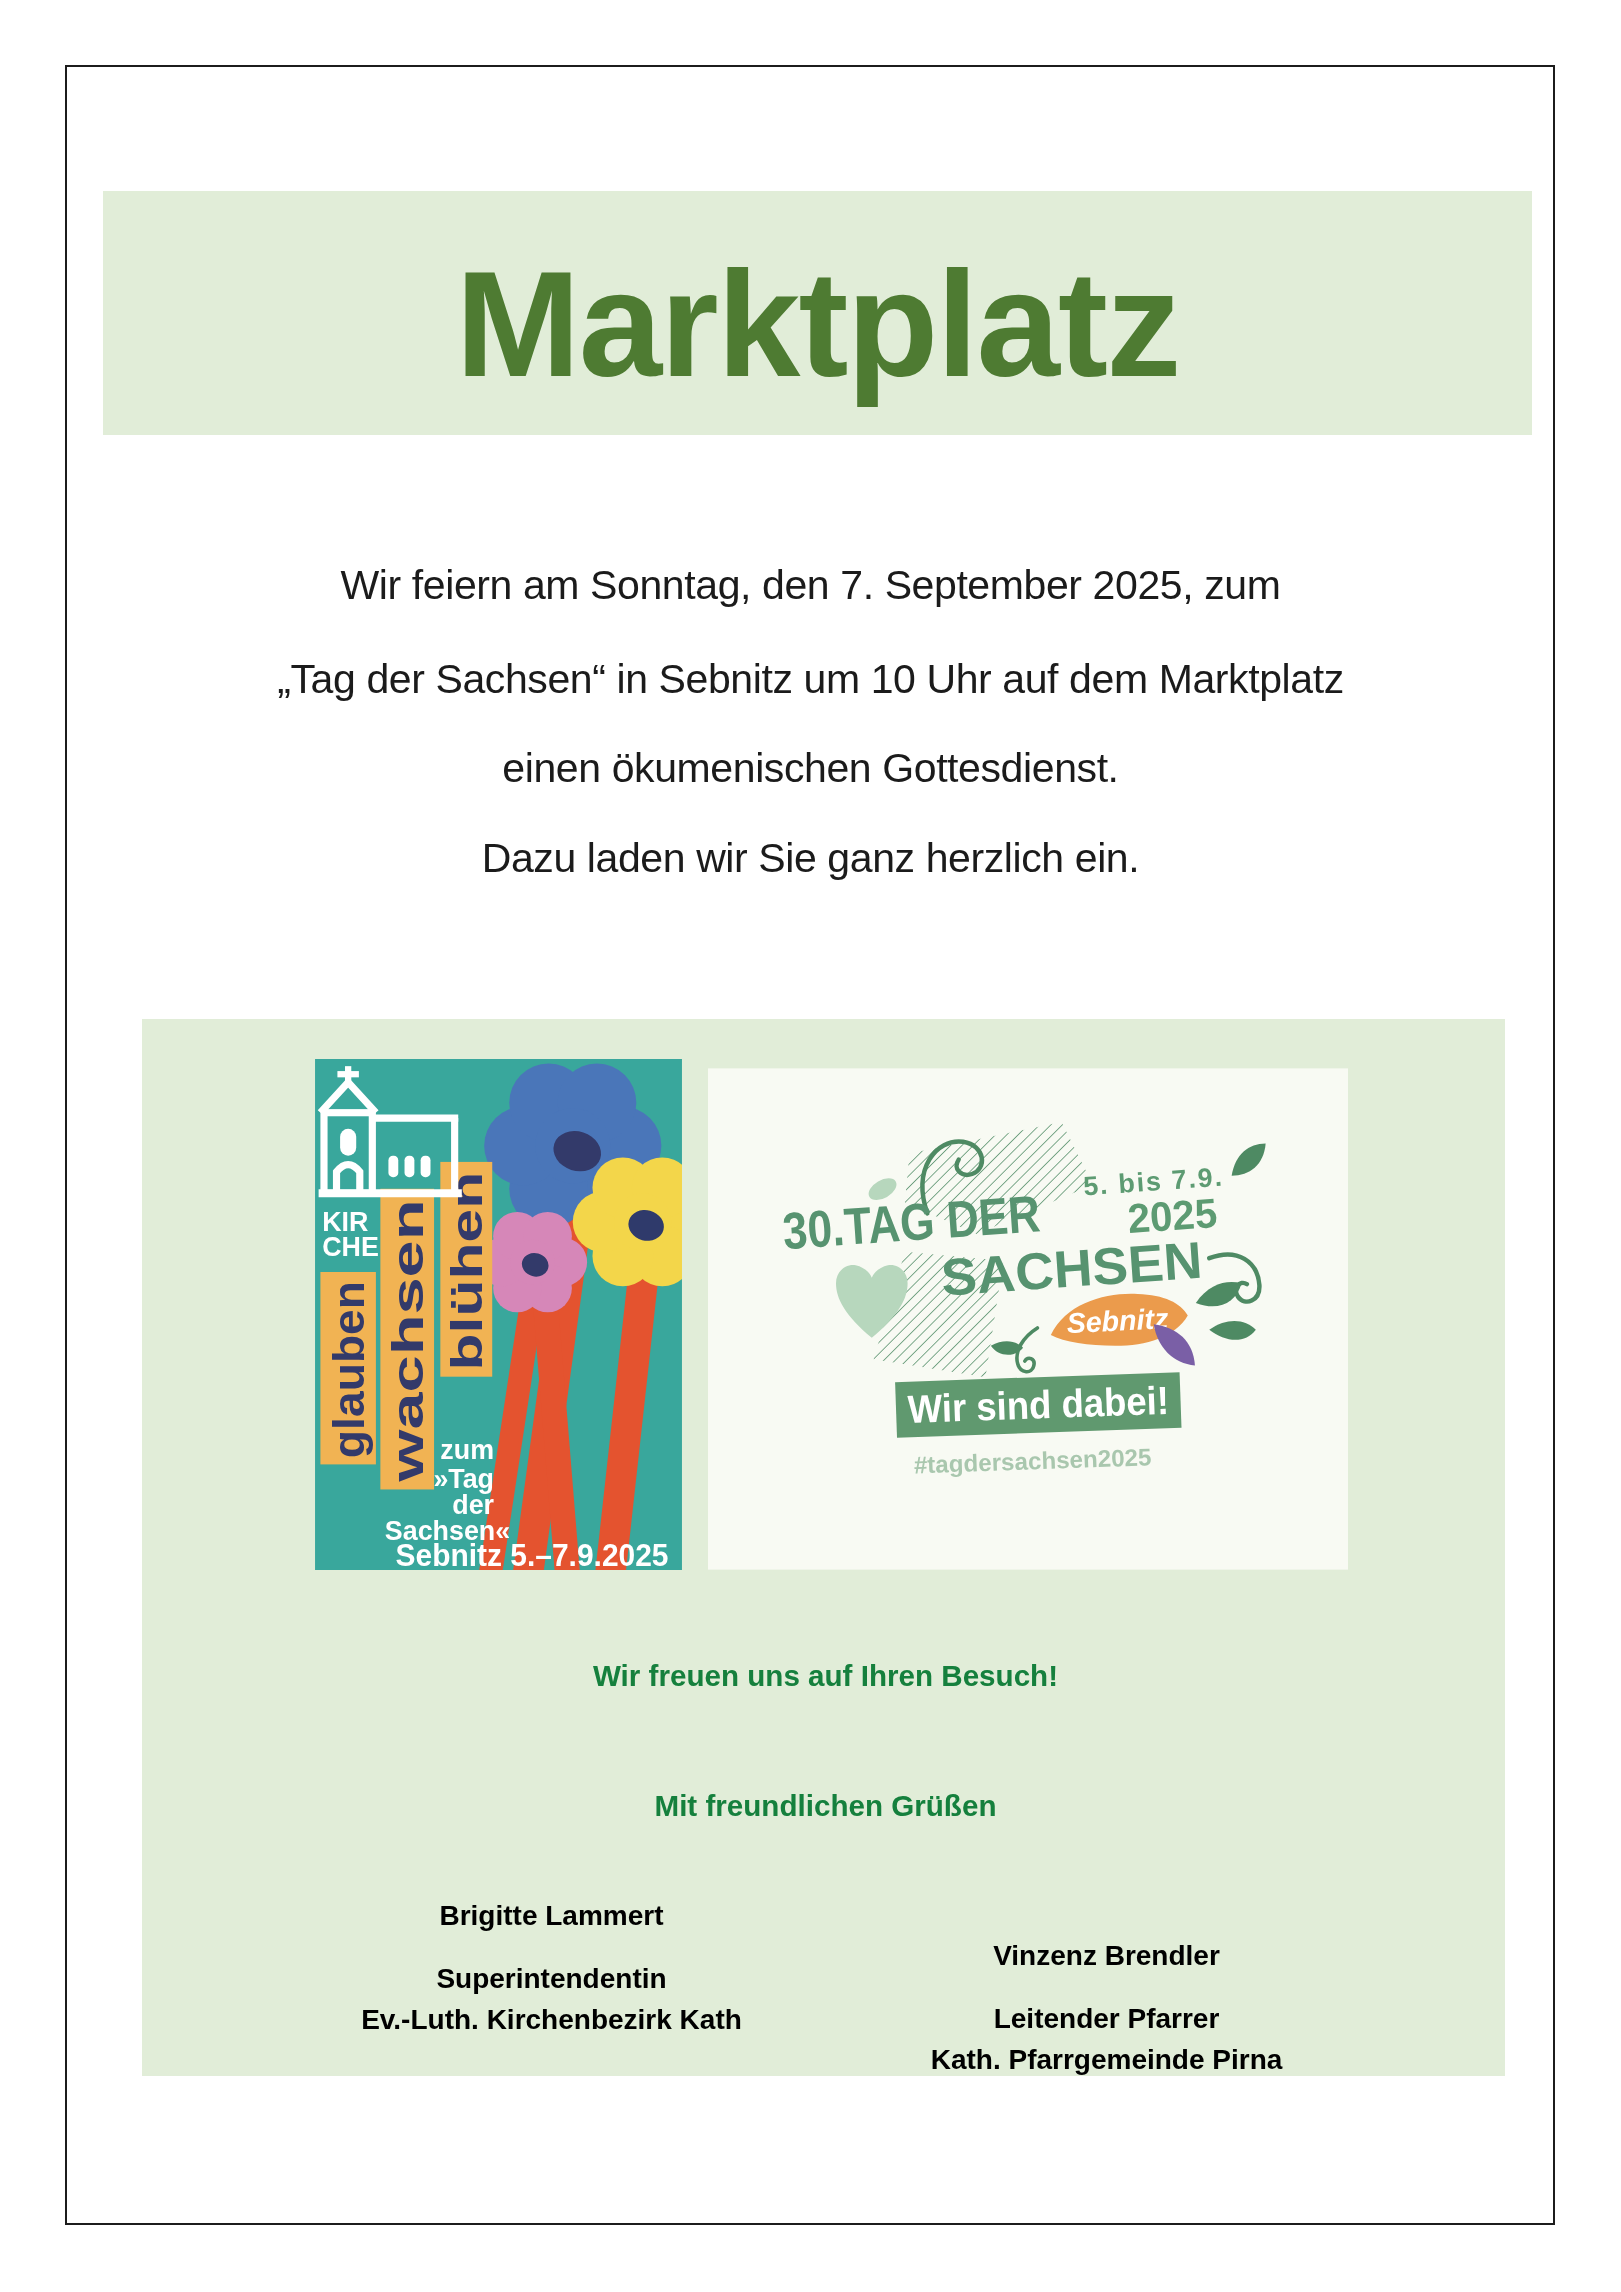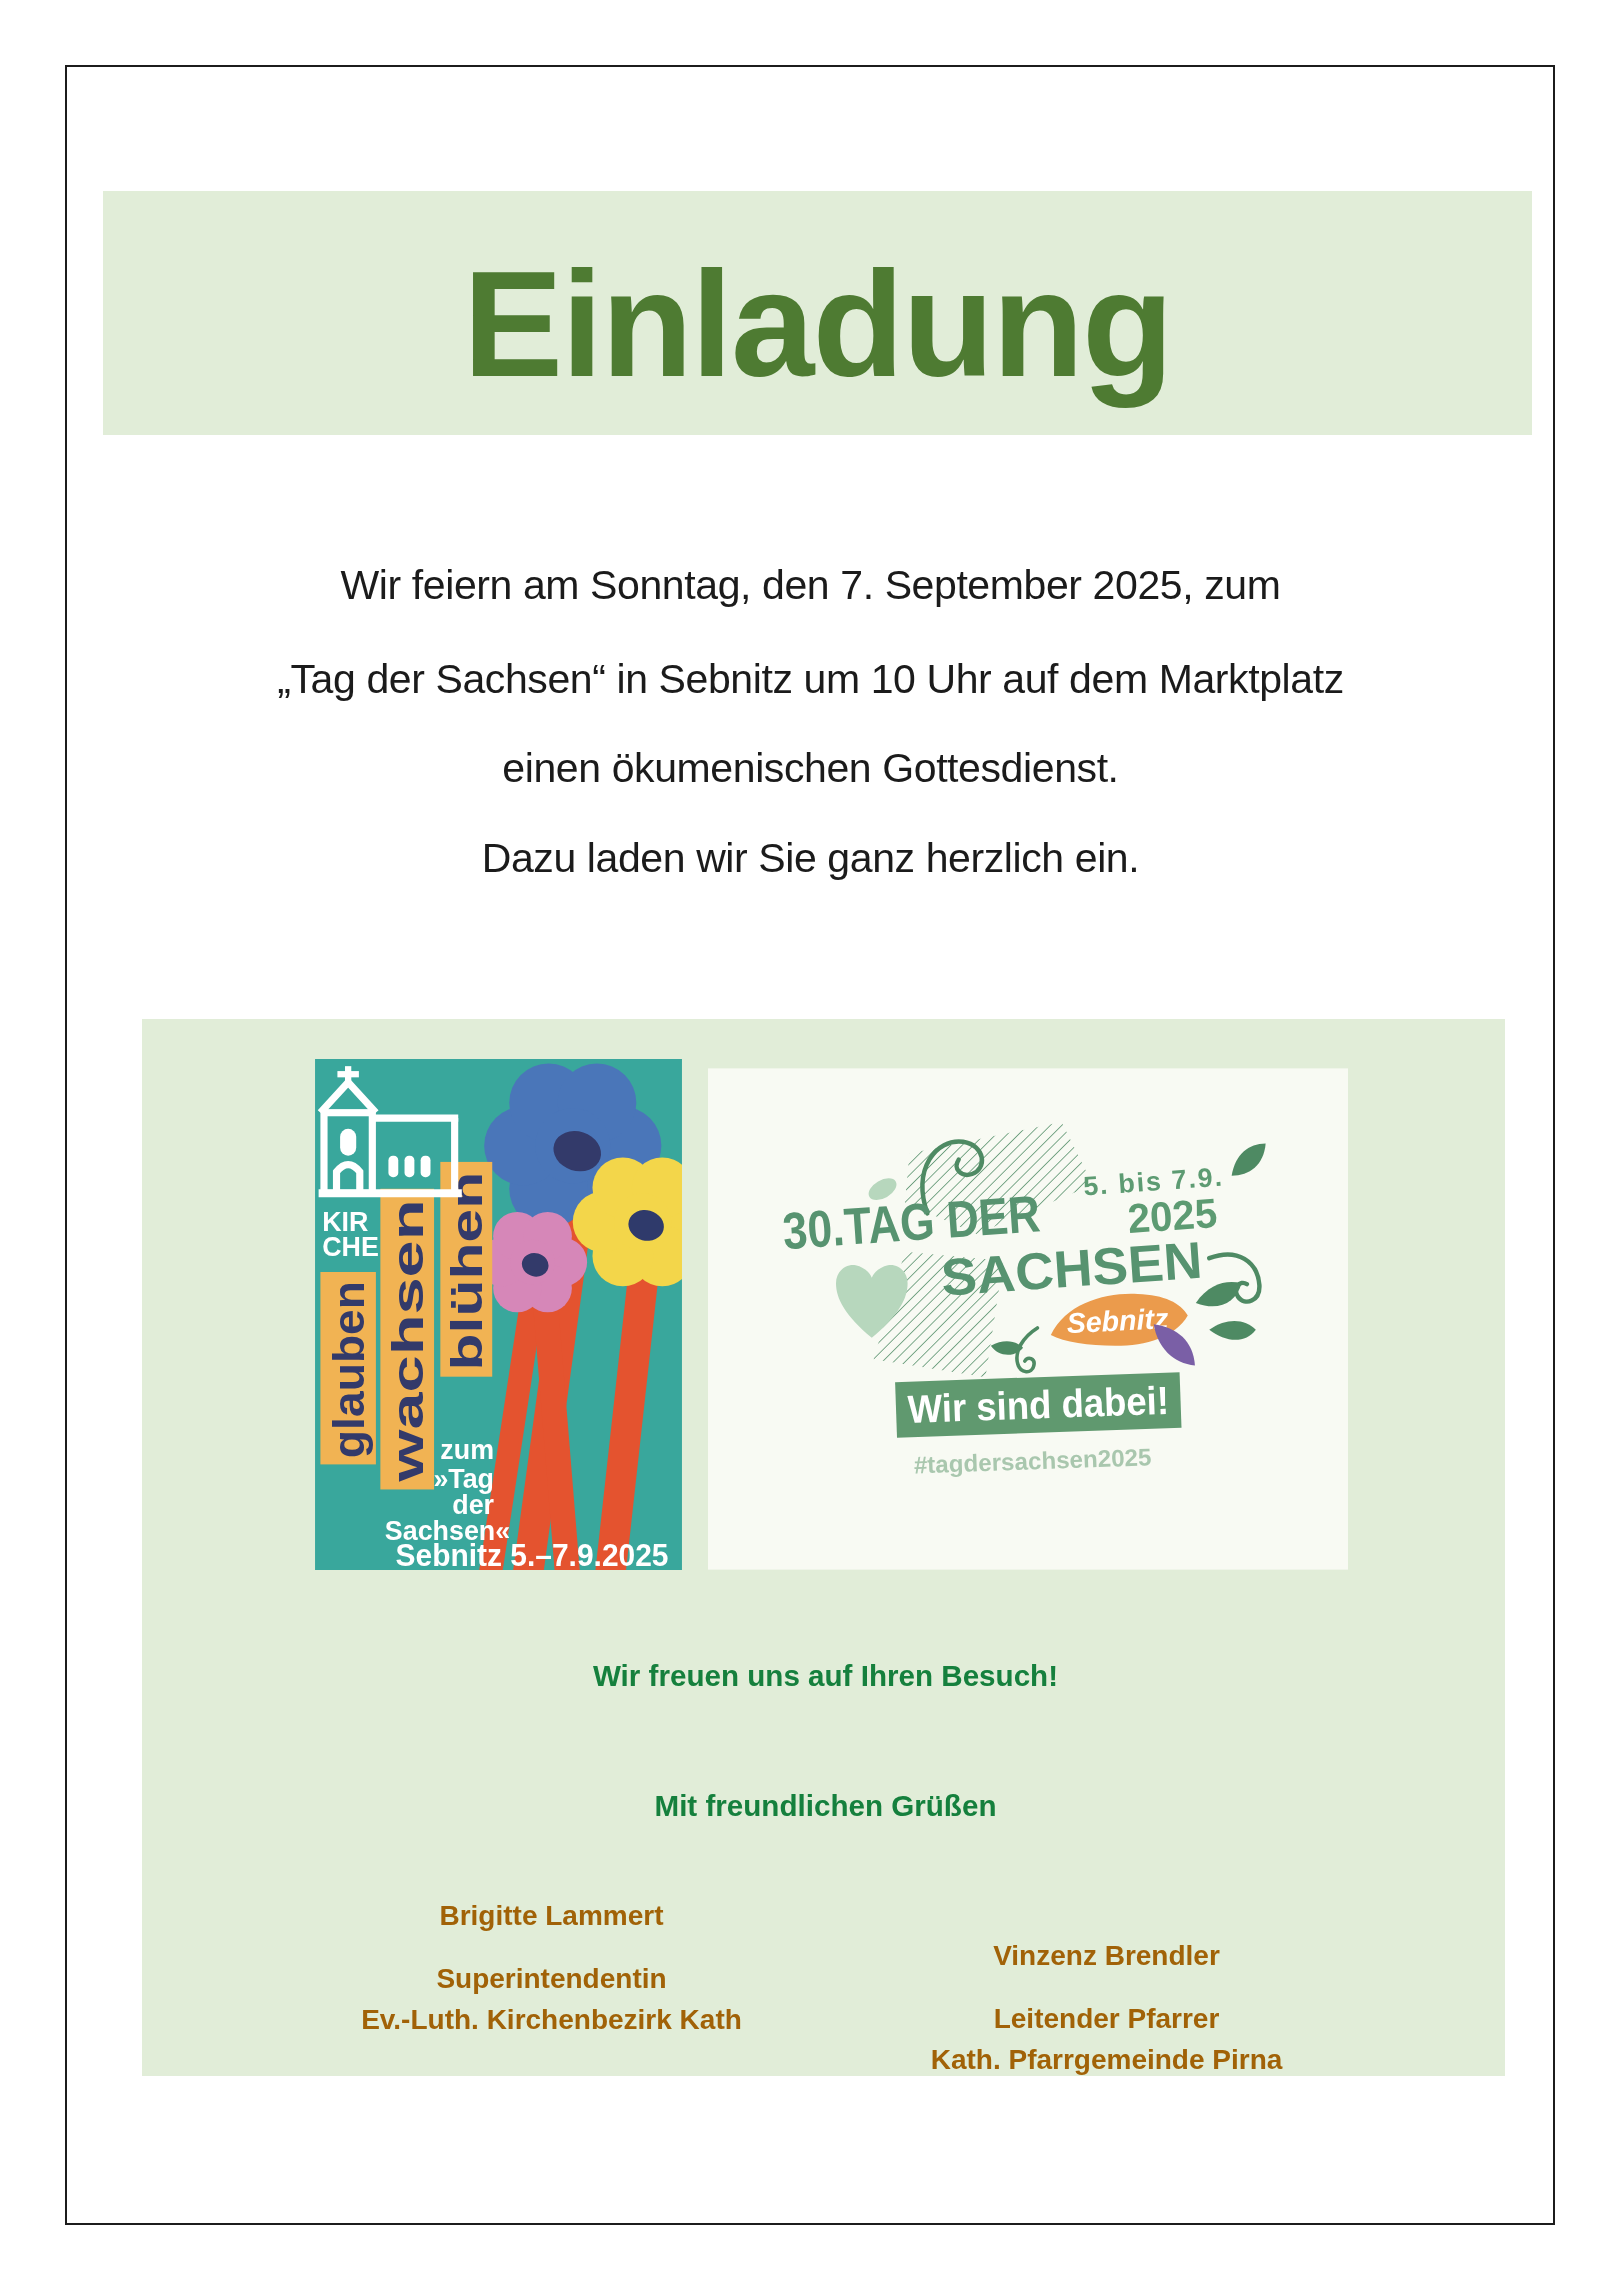--- a/index.html
+++ b/index.html
@@ -28,34 +28,34 @@
     background:#e1edd8;
   }
   .logo-box{ position:absolute; }
   svg text{ font-family:"Liberation Sans", sans-serif; }
   .closing-line{
     position:absolute; left:154px; width:1343px; text-align:center;
     font-size:29.6px; font-weight:700; color:#15803d;
   }
   .sig-line{
     position:absolute; width:537px; text-align:center;
-    font-size:28px; font-weight:700; color:#a16207;
+    font-size:28px; font-weight:700; color:#000000;
   }
   .sig-left{ left:283px; }
   .sig-right{ left:838px;margin-top:40px; }
 </style>
 </head>
 <body>
 
 <div class="paper">
 
   <div class="page-border"></div>
 
   <div class="banner">
-    <div class="banner-title">Einladung</div>
+    <div class="banner-title">Marktplatz</div>
   </div>
 
   <div class="body-line" style="top:563px;">Wir feiern am Sonntag, den 7. September 2025, zum</div>
   <div class="body-line" style="top:657px;">„Tag der Sachsen“ in Sebnitz um 10 Uhr auf dem Marktplatz</div>
   <div class="body-line" style="top:746px;">einen ökumenischen Gottesdienst.</div>
   <div class="body-line" style="top:836px;">Dazu laden wir Sie ganz herzlich ein.</div>
 
   <div class="green-section"></div>
 
   <div class="logo-box" style="left:315px; top:1059px; width:367px; height:511px;">

